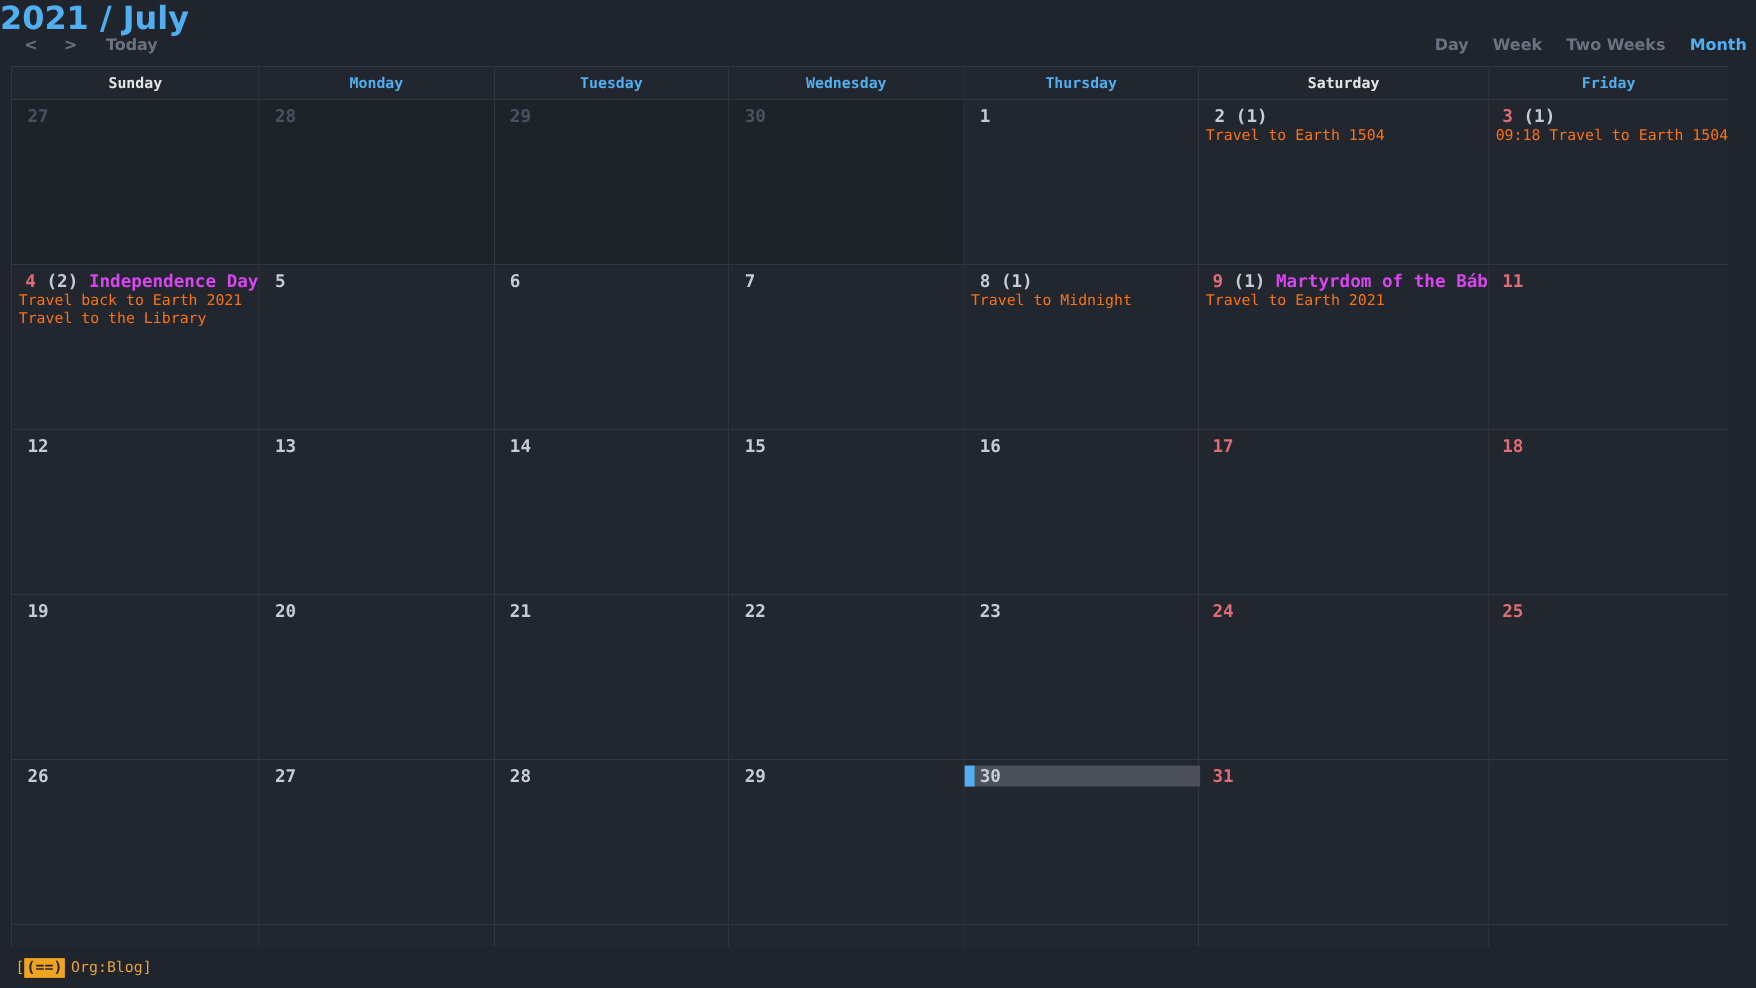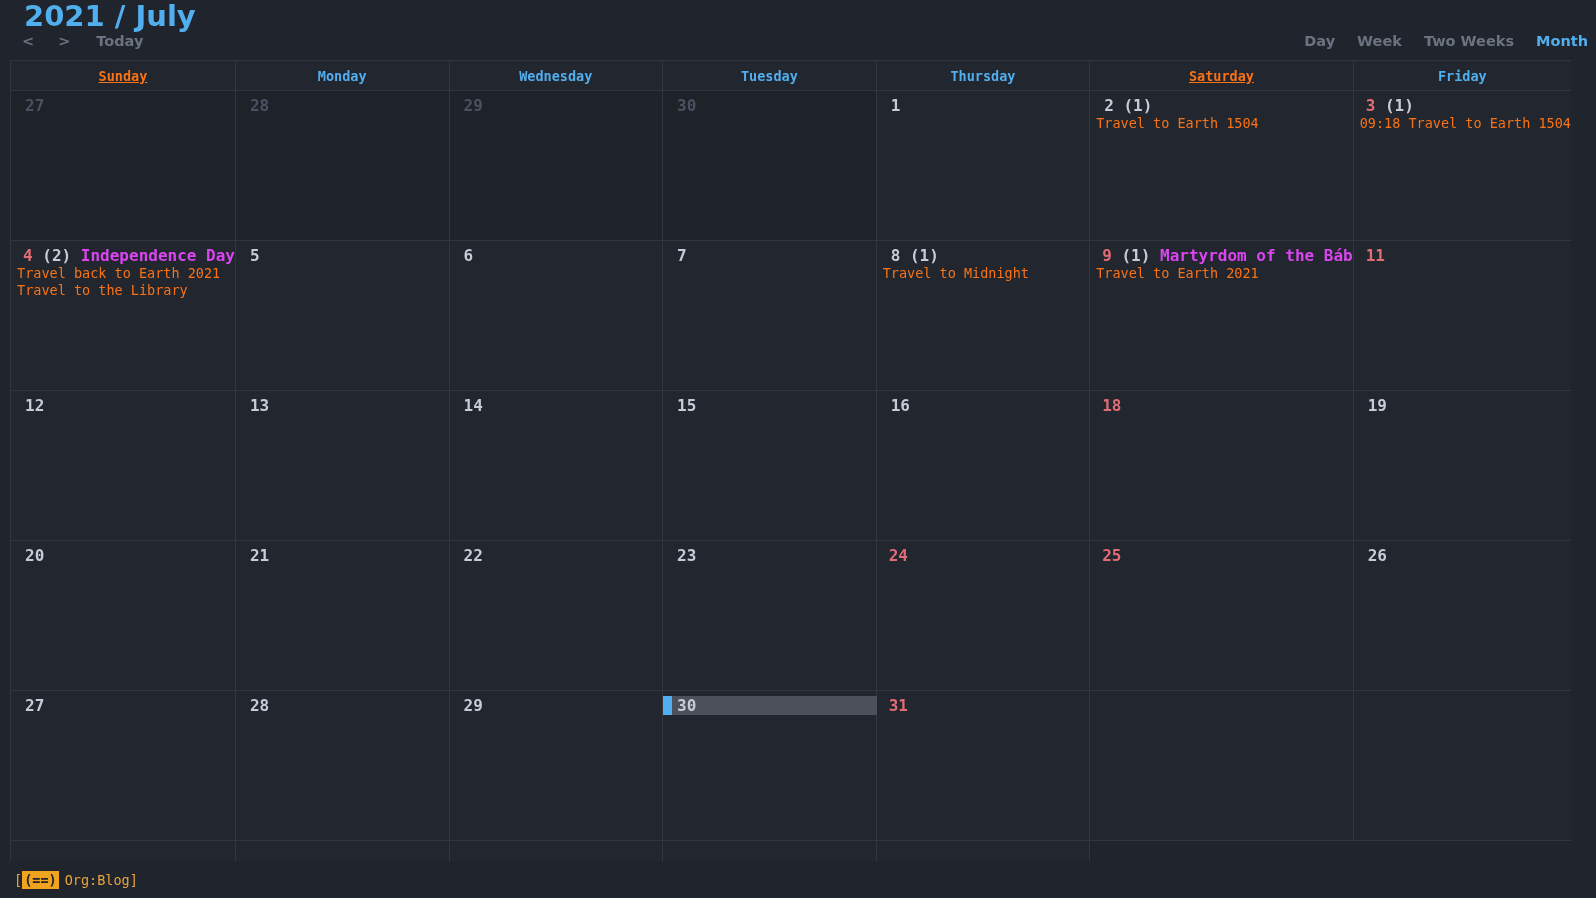--- a/index.html
+++ b/index.html
@@ -23,21 +23,21 @@
   }
 
   
   .header {
     position: relative;
     height: 60px;
     padding: 0;
   }
   .cal-title {
     position: absolute;
-    left: 24px;
+    left: 0;
     top: 0px;
     font-family: "DejaVu Sans", sans-serif;
     font-size: 29px;
     font-weight: bold;
     color: #51afef;
     letter-spacing: 0px;
     line-height: 33px;
   }
   .nav-row {
     position: absolute;
@@ -95,21 +95,21 @@
     display: flex;
     align-items: center;
     justify-content: center;
     font-size: 13.5px;
     font-weight: bold;
     letter-spacing: 0px;
     color: #51afef;
     height: 30px;
     box-sizing: border-box;
   }
-  .dow.weekend { color: #f97316; text-decoration: underline; }
+  .dow.weekend { color: #e5e5e5; }
 
   .cell {
     position: relative;
     border-right: 1px solid #32363f;
     border-bottom: 1px solid #32363f;
     background: #22262f;
     box-sizing: border-box;
     padding: 5px 0 0 0;
     overflow: visible;
   }
@@ -208,22 +208,22 @@
         <span class="view-btn">Week</span>
         <span class="view-btn">Two Weeks</span>
         <span class="view-btn active">Month</span>
       </div>
   </div>
 
   <div class="grid-wrap">
     <div class="grid" id="calendar-grid">
         <div class="dow weekend">Sunday</div>
         <div class="dow">Monday</div>
+        <div class="dow">Tuesday</div>
         <div class="dow">Wednesday</div>
-        <div class="dow">Tuesday</div>
         <div class="dow">Thursday</div>
         <div class="dow weekend">Saturday</div>
         <div class="dow">Friday</div>
         <div class="cell cell-other">
           <div class="daynum-line"><span class="daynum dim">27</span></div>
         </div>
         <div class="cell cell-other">
           <div class="daynum-line"><span class="daynum dim">28</span></div>
         </div>
         <div class="cell cell-other">
@@ -277,20 +277,23 @@
         <div class="cell">
           <div class="daynum-line"><span class="daynum">14</span></div>
         </div>
         <div class="cell">
           <div class="daynum-line"><span class="daynum">15</span></div>
         </div>
         <div class="cell">
           <div class="daynum-line"><span class="daynum">16</span></div>
         </div>
         <div class="cell">
+          <div class="daynum-line"><span class="daynum red">17</span></div>
+        </div>
+        <div class="cell">
           <div class="daynum-line"><span class="daynum red">18</span></div>
         </div>
         <div class="cell">
           <div class="daynum-line"><span class="daynum">19</span></div>
         </div>
         <div class="cell">
           <div class="daynum-line"><span class="daynum">20</span></div>
         </div>
         <div class="cell">
           <div class="daynum-line"><span class="daynum">21</span></div>

